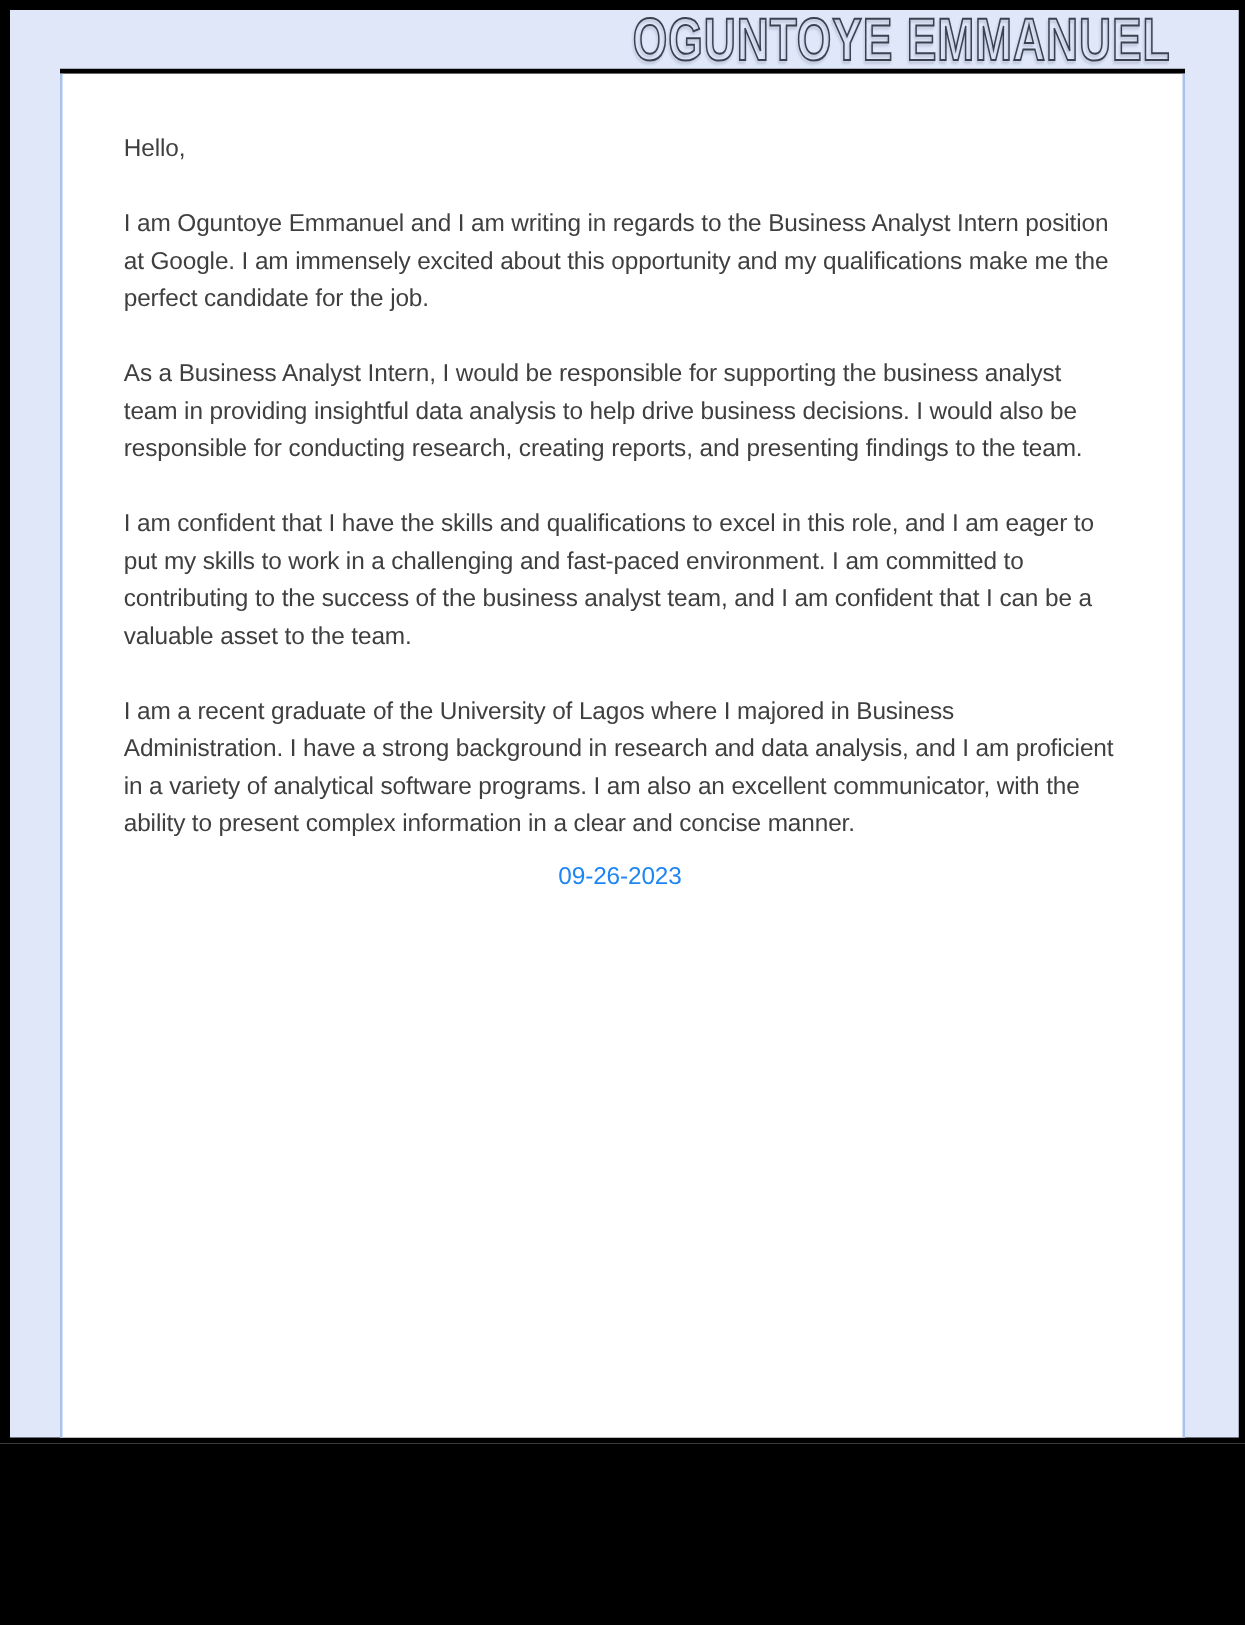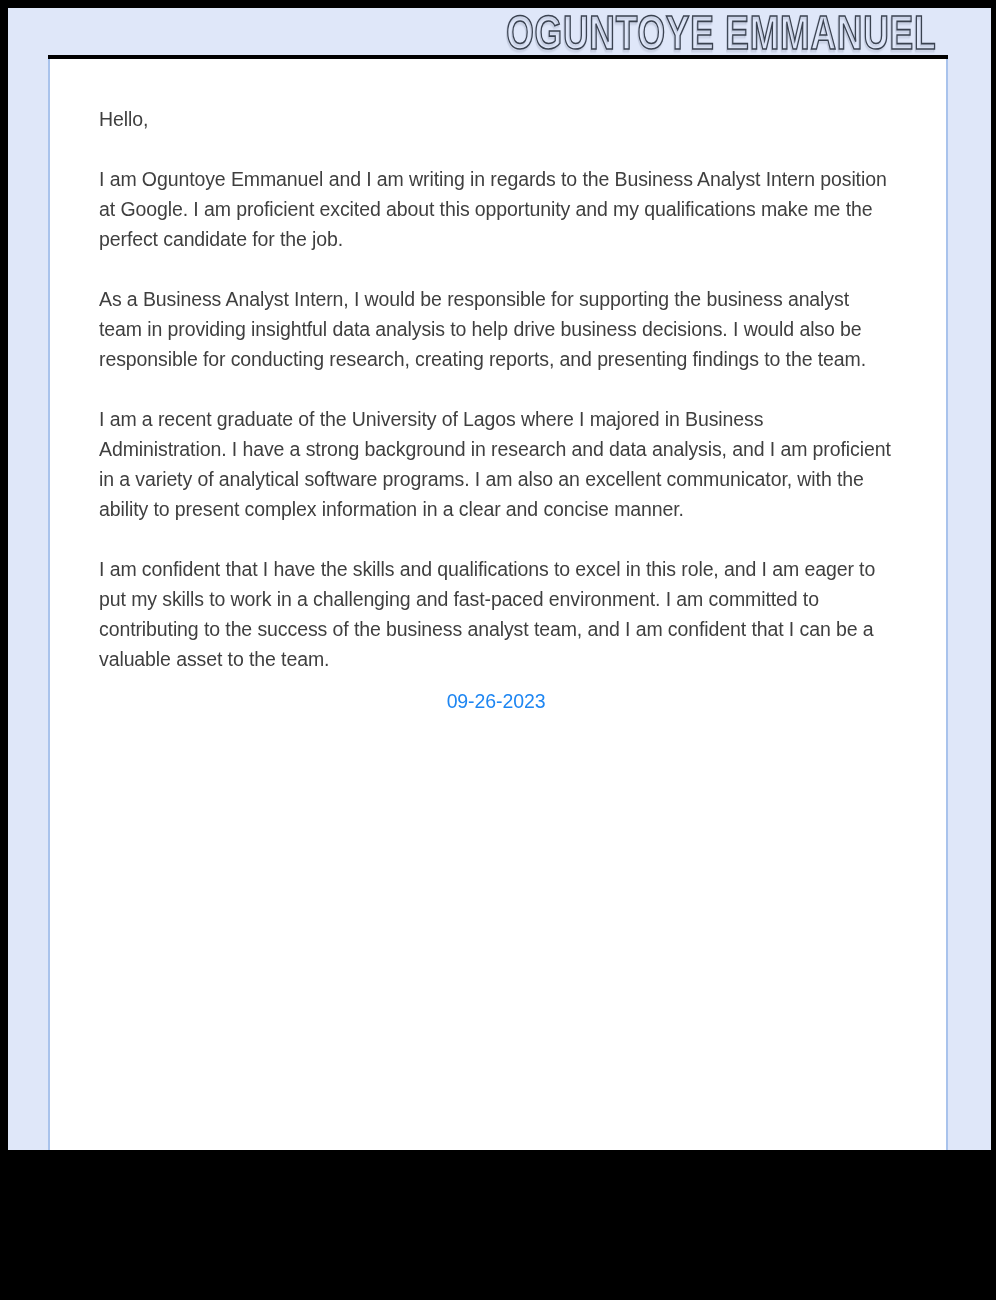--- a/index.html
+++ b/index.html
@@ -91,24 +91,24 @@
 
     <div class="header">
       <div class="title">OGUNTOYE EMMANUEL</div>
     </div>
 
     <div class="top-rule"></div>
 
     <div class="document">
       <div class="letter">
         <p>Hello,</p>
-        <p>I am Oguntoye Emmanuel and I am writing in regards to the Business Analyst Intern position at Google. I am proficient excited about this opportunity and my qualifications make me the perfect candidate for the job.</p>
+        <p>I am Oguntoye Emmanuel and I am writing in regards to the Business Analyst Intern position at Google. I am immensely excited about this opportunity and my qualifications make me the perfect candidate for the job.</p>
         <p>As a Business Analyst Intern, I would be responsible for supporting the business analyst team in providing insightful data analysis to help drive business decisions. I would also be responsible for conducting research, creating reports, and presenting findings to the team.</p>
+        <p>I am confident that I have the skills and qualifications to excel in this role, and I am eager to put my skills to work in a challenging and fast-paced environment. I am committed to contributing to the success of the business analyst team, and I am confident that I can be a valuable asset to the team.</p>
         <p>I am a recent graduate of the University of Lagos where I majored in Business Administration. I have a strong background in research and data analysis, and I am proficient in a variety of analytical software programs. I am also an excellent communicator, with the ability to present complex information in a clear and concise manner.</p>
-        <p>I am confident that I have the skills and qualifications to excel in this role, and I am eager to put my skills to work in a challenging and fast-paced environment. I am committed to contributing to the success of the business analyst team, and I am confident that I can be a valuable asset to the team.</p>
         <p class="date">09-26-2023</p>
       </div>
 
       <div class="footer-brand">Lazyapply.com</div>
     </div>
 
   </div>
 </div>
 
 </body></html>

